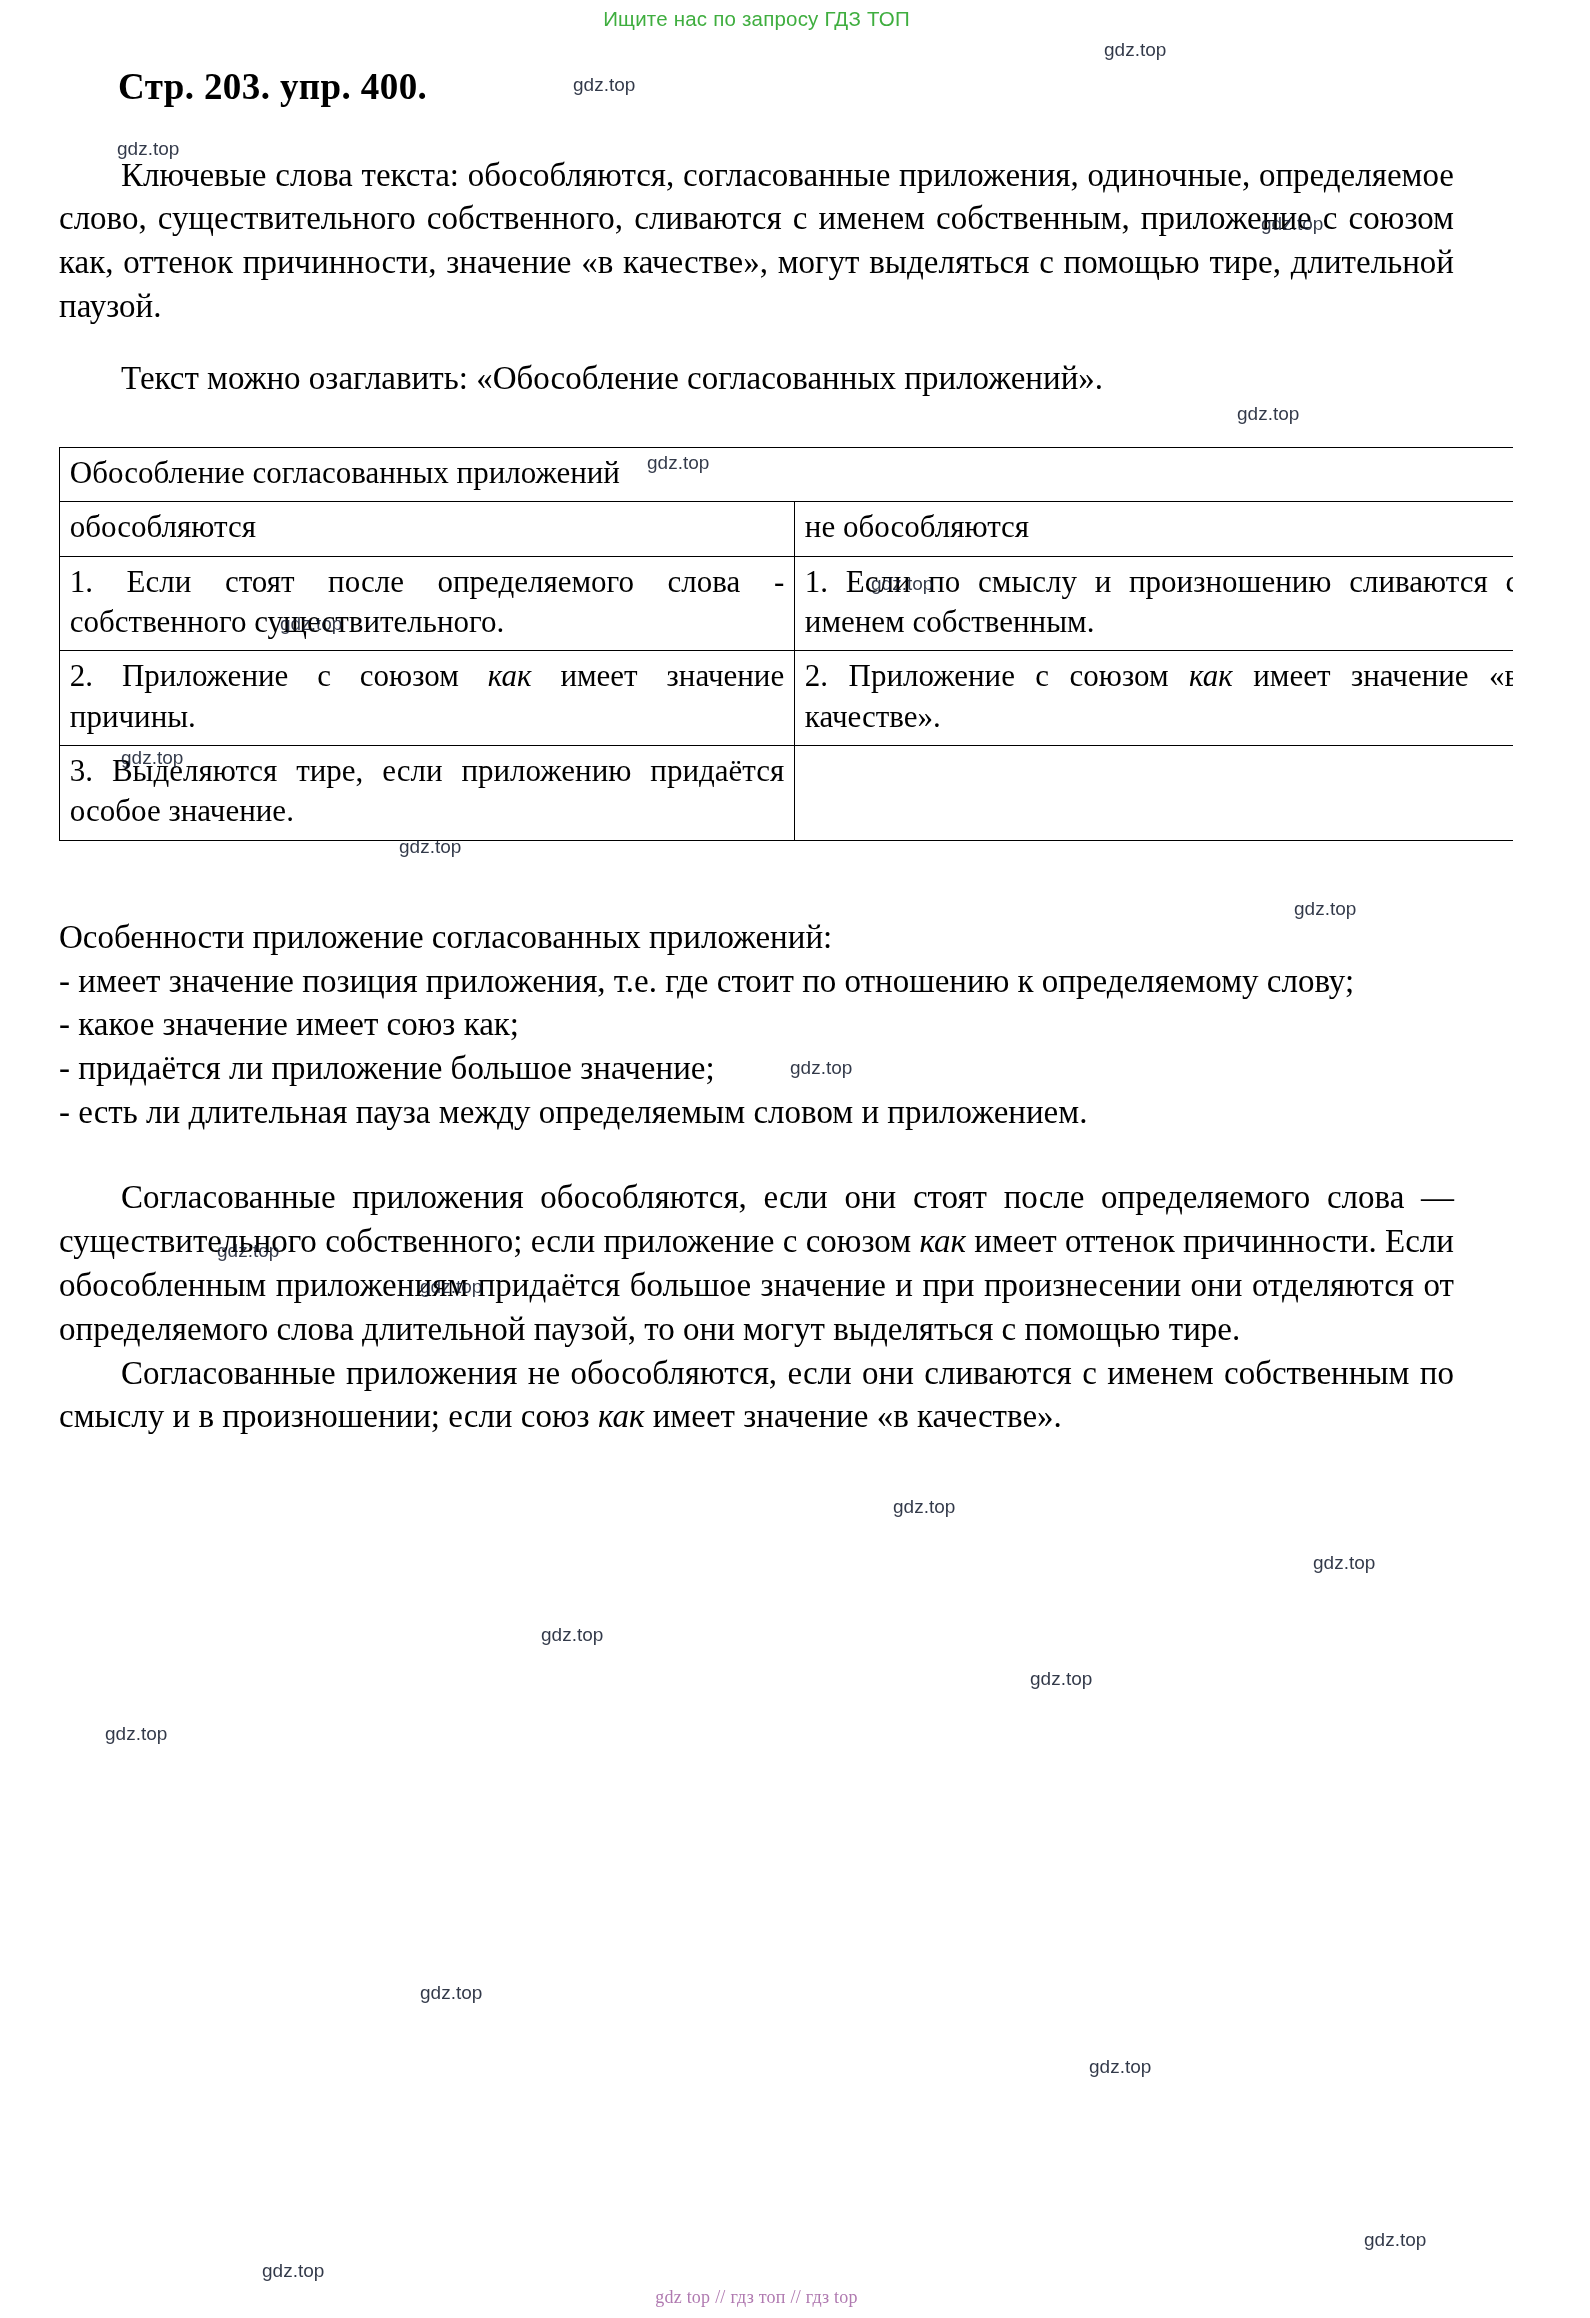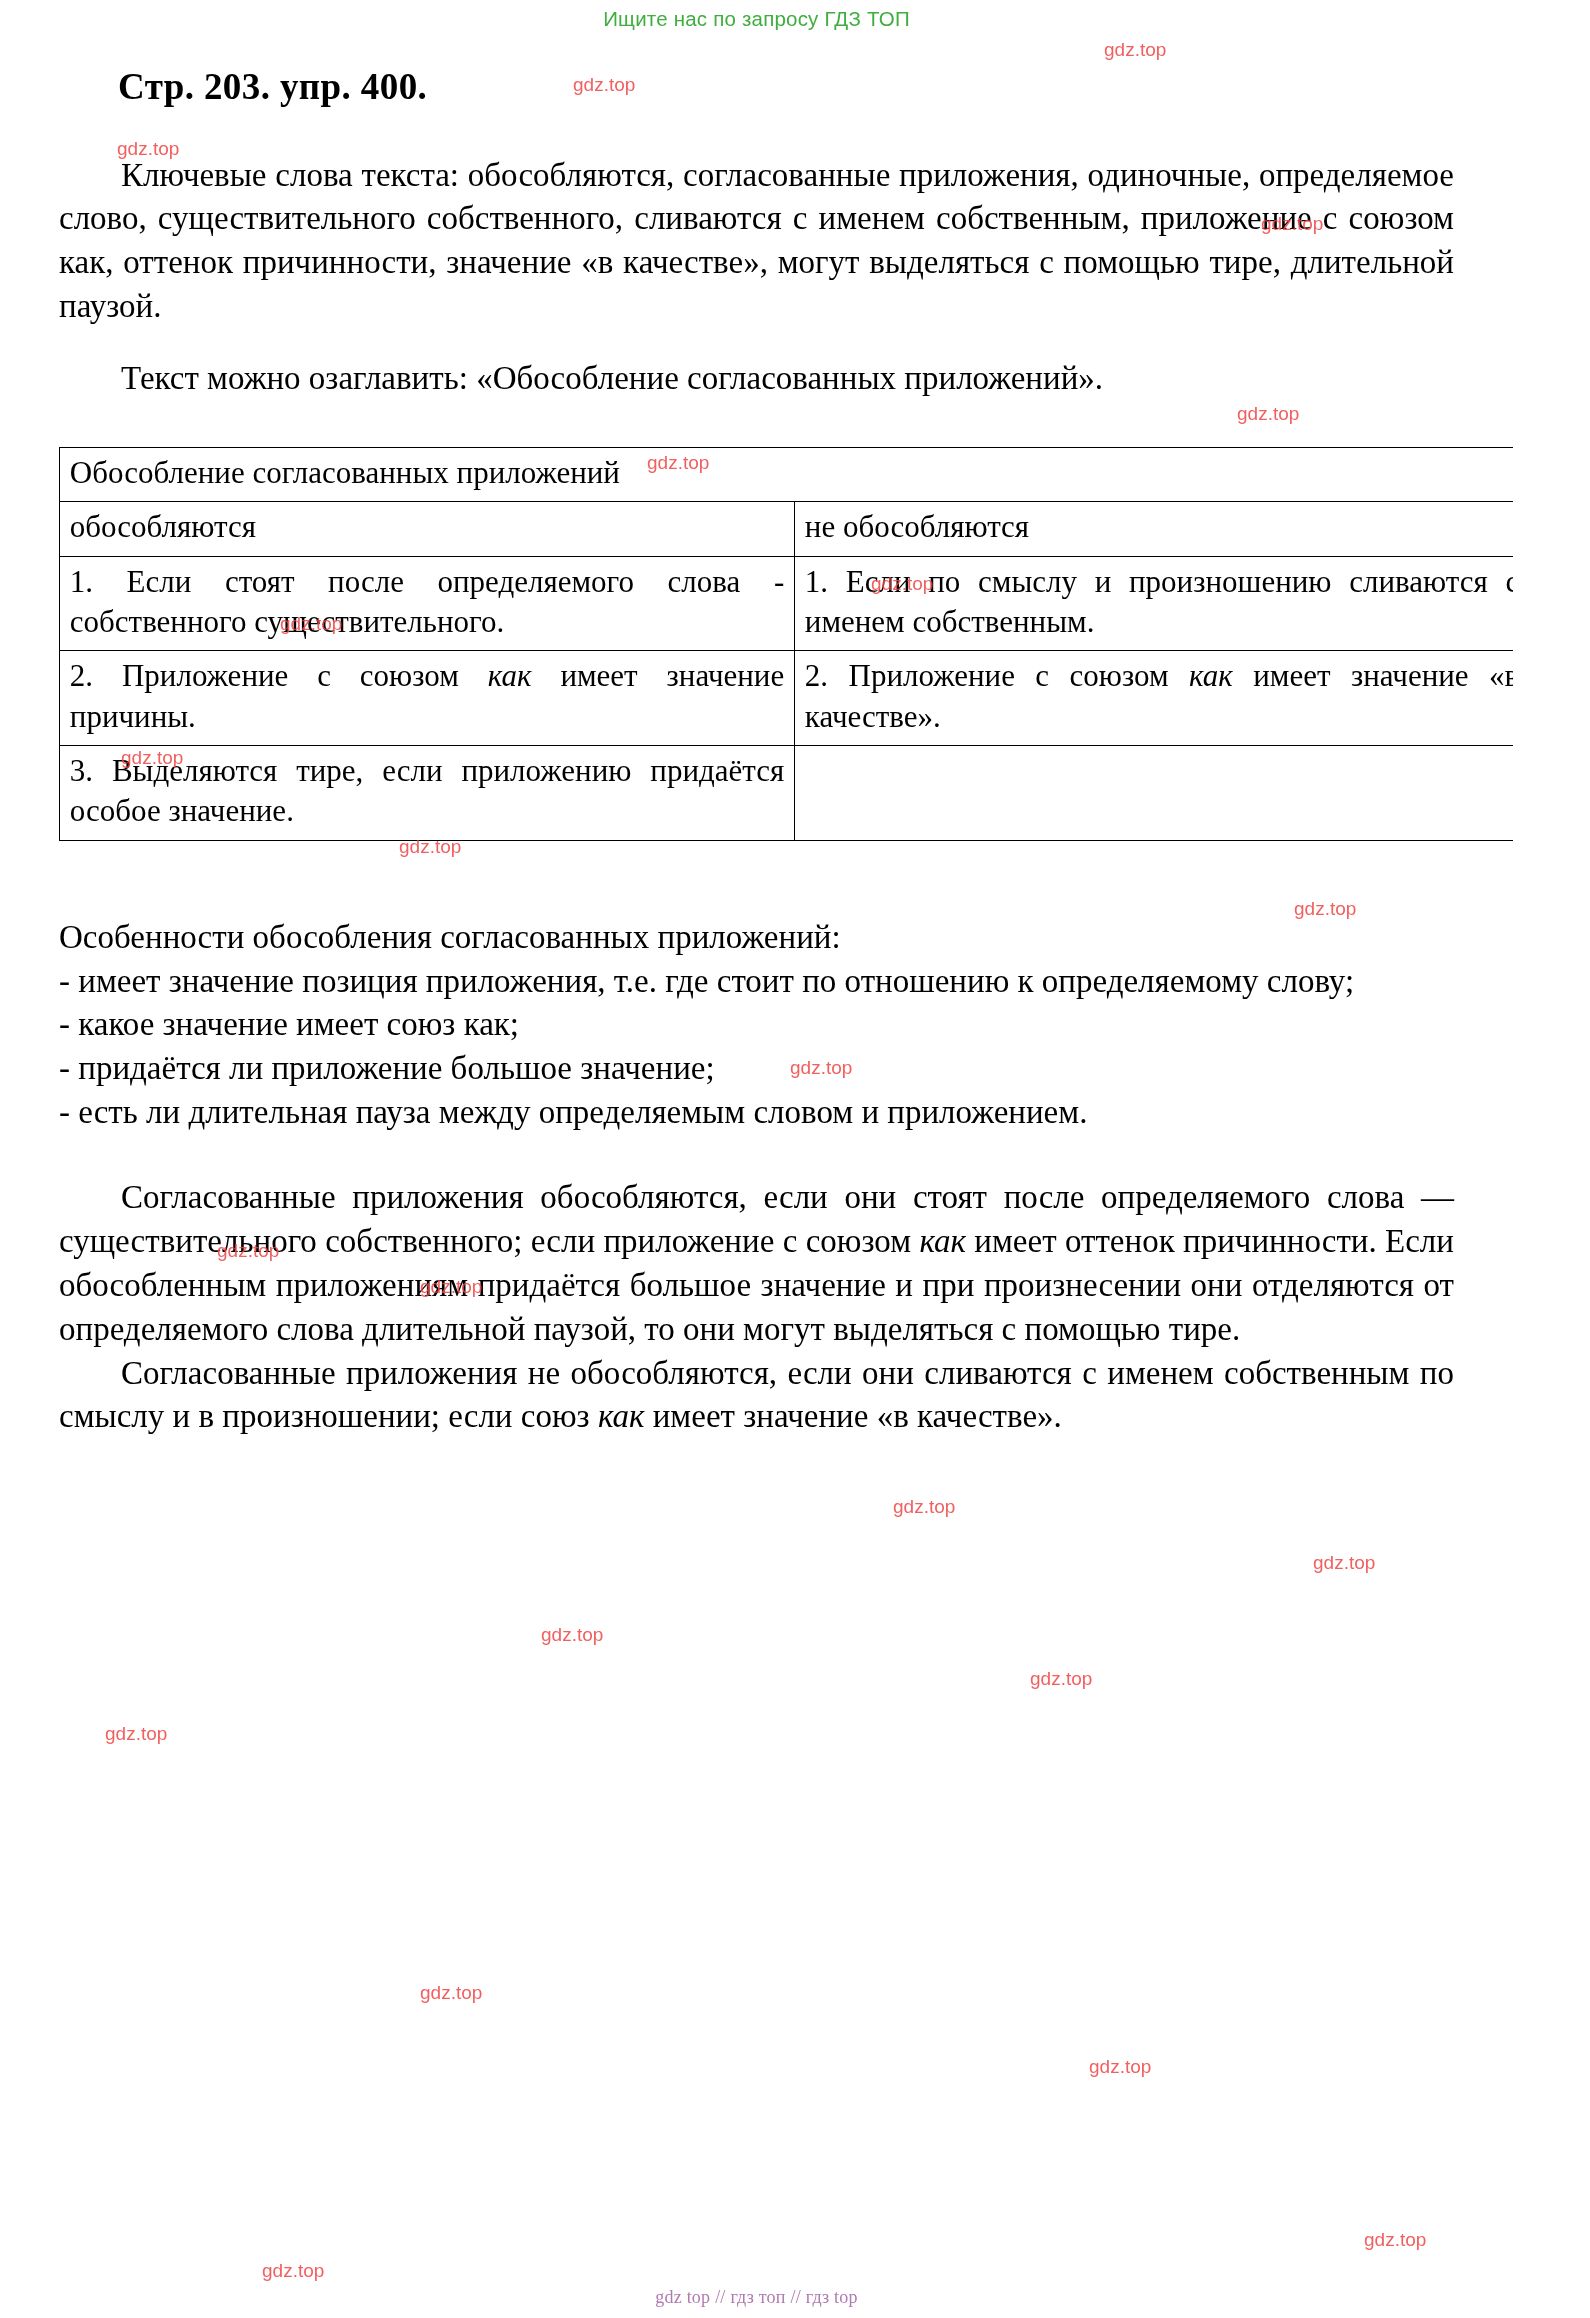--- a/index.html
+++ b/index.html
@@ -81,21 +81,21 @@
     font-size: 33px;
     line-height: 1.33;
     margin: 0;
     text-align: justify;
     text-justify: inter-word;
   }
 
   
   .wm {
     position: absolute;
-    color: #ef4444;
+    color: #0f172a;
     font-family: "Liberation Sans", sans-serif;
     font-size: 19px;
     white-space: nowrap;
     pointer-events: none;
     opacity: 0.85;
   }
   .footer {
     position: absolute;
     left: 0;
     right: 0;
@@ -140,21 +140,21 @@
       </tr>
       <tr>
         <td class="col-left"><span>3. Выделяются тире, если приложению придаётся особое значение.</span><span class="ital"></span><span></span></td>
         <td class="col-right"><span></span><span class="ital"></span><span></span></td>
       </tr>
     </tbody>
   </table>
 
   <div style="height:75px"></div>
 
-  <p class="list-line">Особенности обособления согласованных приложений:</p>
+  <p class="list-line">Особенности приложение согласованных приложений:</p>
   <p class="list-line">- имеет значение позиция приложения, т.е. где стоит по отношению к определяемому слову;</p>
   <p class="list-line">- какое значение имеет союз как;</p>
   <p class="list-line">- придаётся ли приложение большое значение;</p>
   <p class="list-line">- есть ли длительная пауза между определяемым словом и приложением.</p>
 
   <div style="height:41px"></div>
 
   <p class="para indent"><span>Согласованные приложения обособляются, если они стоят после определяемого слова — существительного собственного; если приложение с союзом </span><span class="ital">как</span><span> имеет оттенок причинности. Если обособленным приложениям придаётся большое значение и при произнесении они отделяются от определяемого слова длительной паузой, то они могут выделяться с помощью тире.</span></p>
 
   <p class="para indent"><span>Согласованные приложения не обособляются, если они сливаются с именем собственным по смыслу и в произношении; если союз </span><span class="ital">как</span><span> имеет значение «в качестве».</span></p>

